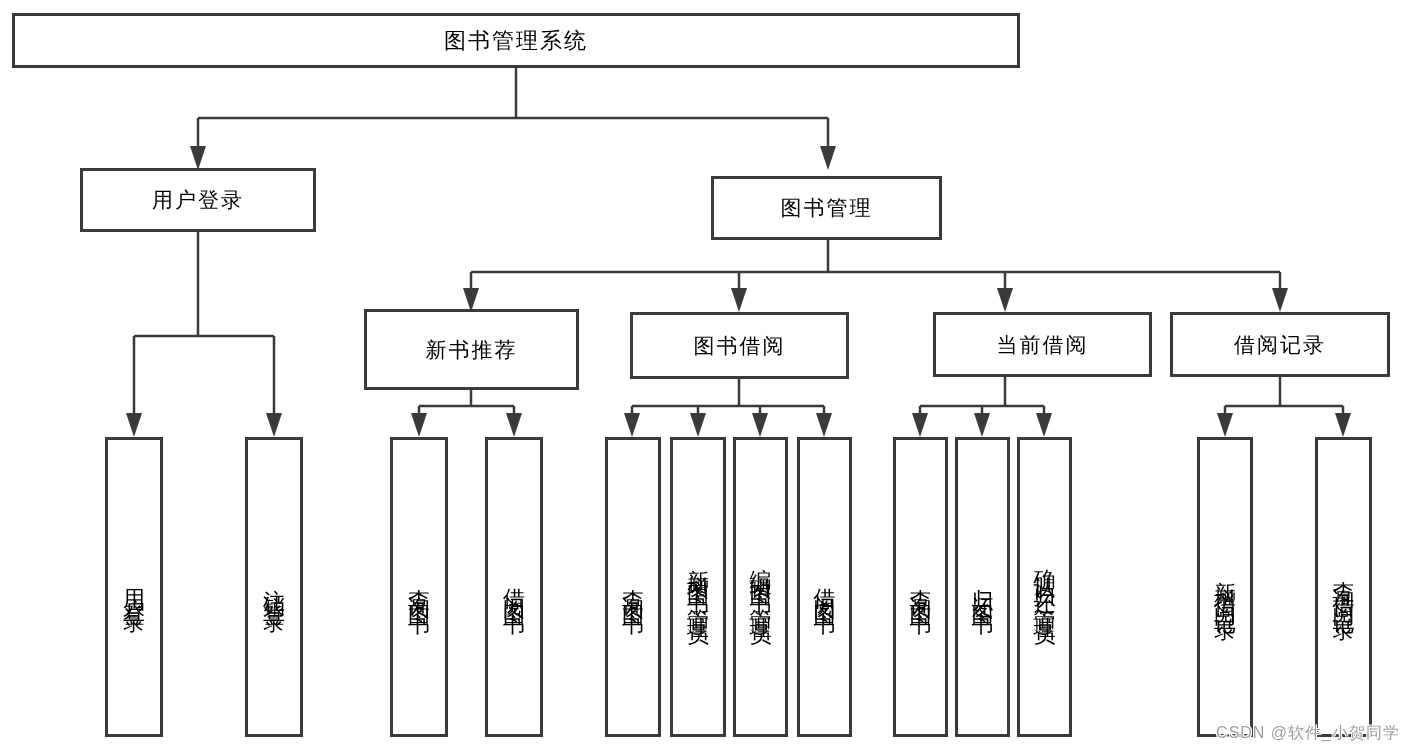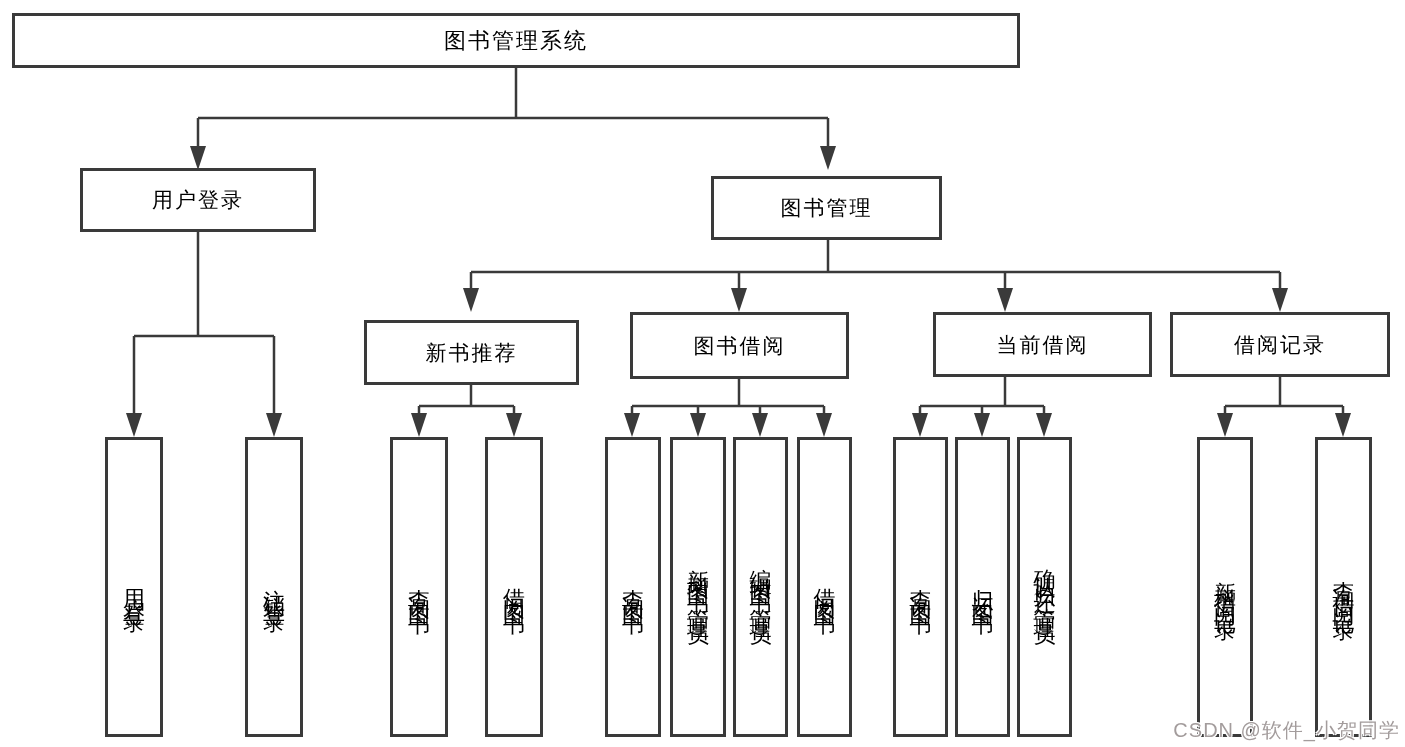--- a/index.html
+++ b/index.html
@@ -46,21 +46,21 @@
     font-size: 22px;
     letter-spacing: 8px;
     line-height: 1;
     white-space: nowrap;
   }
   .watermark {
     position: absolute;
     right: 5px;
     bottom: 3px;
     z-index: 3;
-    font-size: 20px;
+    font-size: 16px;
     color: #a39c9c;
     letter-spacing: 1px;
     white-space: nowrap;
     text-shadow: 1px 1px 0 #ffffff, -1px -1px 0 #ffffff, 1px -1px 0 #ffffff, -1px 1px 0 #ffffff;
   }
 </style>
 </head>
 <body>
 
 <div id="stage">
@@ -138,21 +138,21 @@
     <span>图书管理系统</span>
   </div>
 
   <div class="node h-node" style="left:80px; top:168px; width:236px; height:64px;">
     <span>用户登录</span>
   </div>
   <div class="node h-node" style="left:711px; top:168px; width:231px; height:64px;margin-top:8px;">
     <span>图书管理</span>
   </div>
 
-  <div class="node h-node" style="left:364px; top:320px; width:215px; height:65px;text-align:right;">
+  <div class="node h-node" style="left:364px; top:309px; width:215px; height:81px;text-align:right;">
     <span>新书推荐</span>
   </div>
   <div class="node h-node" style="left:630px; top:312px; width:219px; height:67px;">
     <span>图书借阅</span>
   </div>
   <div class="node h-node" style="left:896px; top:312px; width:219px; height:65px;margin-left:37px;">
     <span>当前借阅</span>
   </div>
   <div class="node h-node" style="left:1170px; top:312px; width:220px; height:65px;">
     <span>借阅记录</span>

